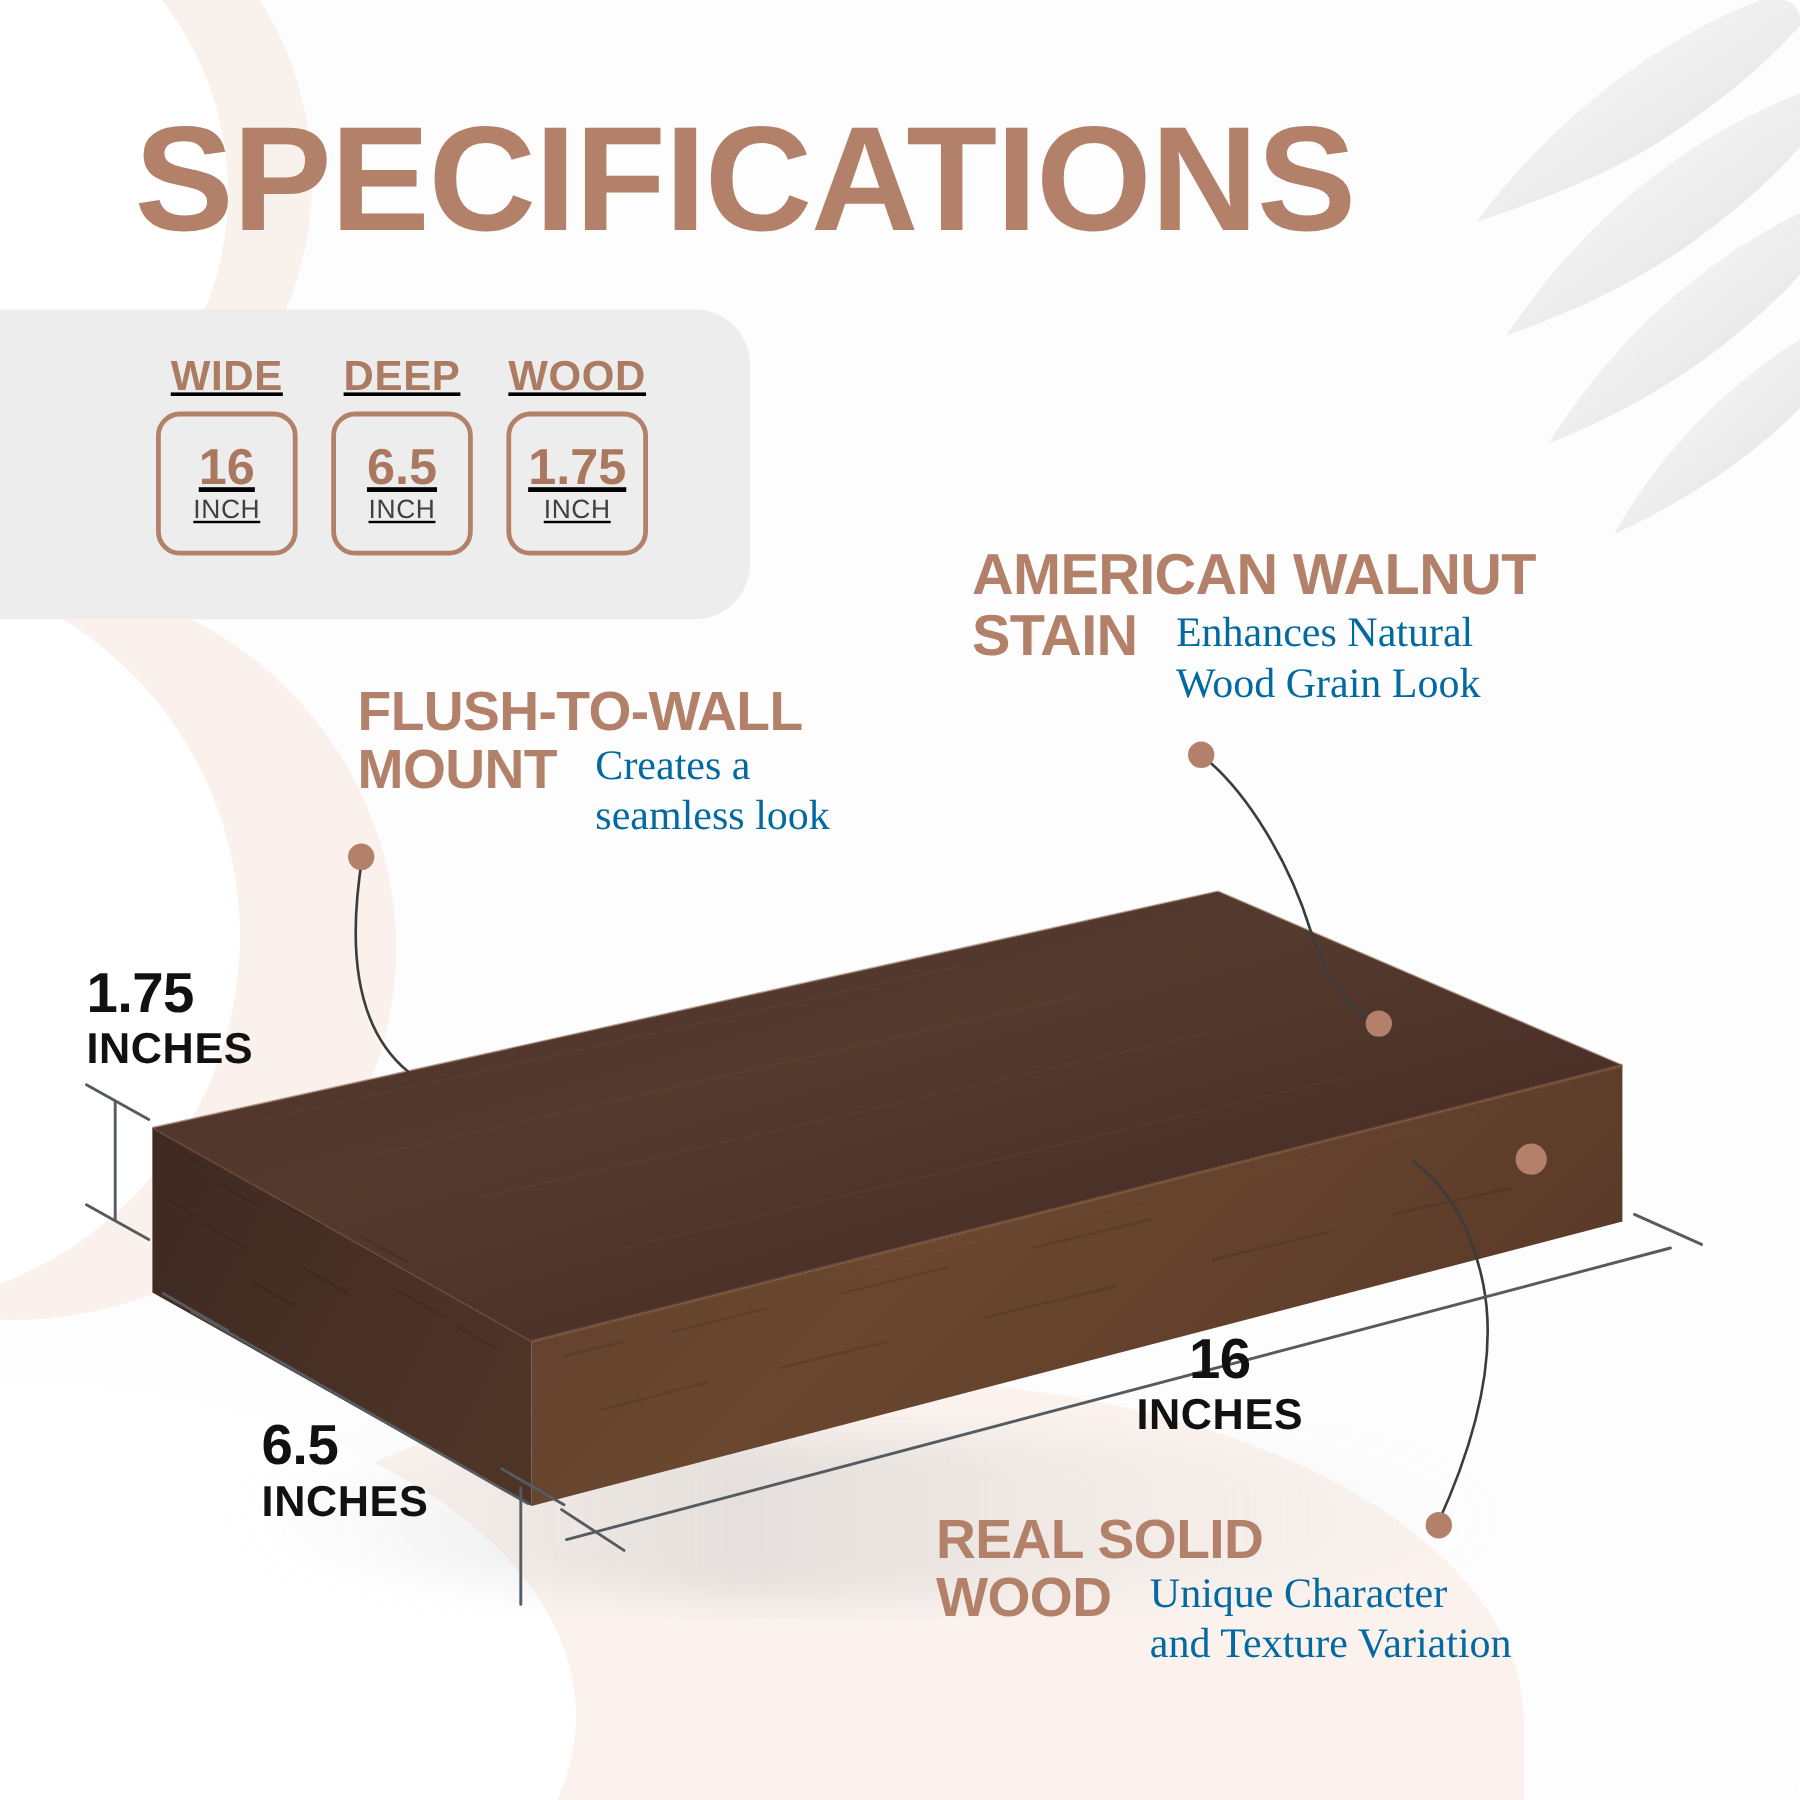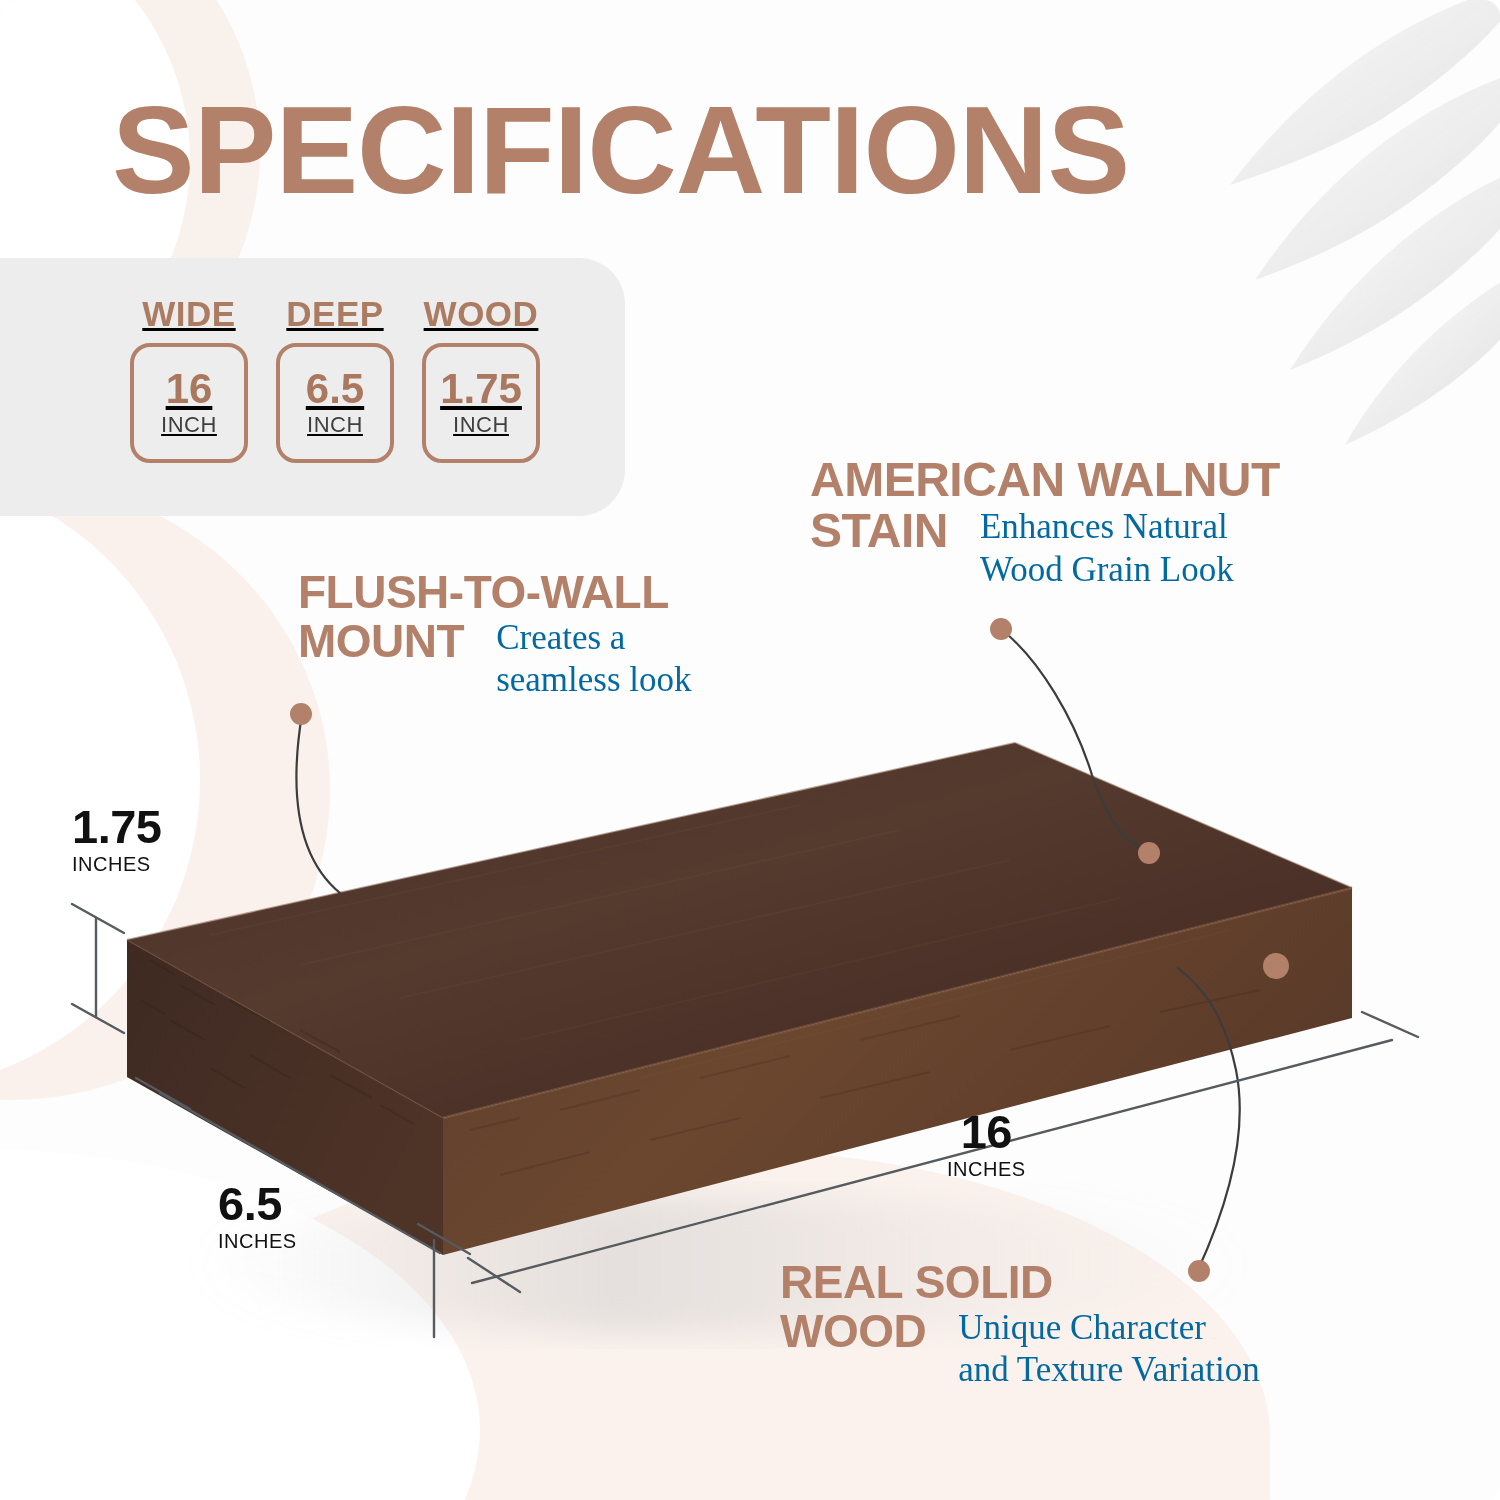--- a/index.html
+++ b/index.html
@@ -76,21 +76,21 @@
   }
 
   #callout-walnut{left:810px;top:455px;text-align:left;}
   #callout-walnut .c-head{font-size:48px;}
   #callout-flush{left:250px;top:568px;margin-left:48px;}
   #callout-wood{left:780px;top:1258px;}
 
   
   .dim{position:absolute;color:#111111;}
   .dim .dim-num{font-size:47px;font-weight:700;line-height:1;letter-spacing:-.5px;}
-  .dim .dim-unit{font-size:20px;font-weight:400;letter-spacing:.5px;margin-top:3px;}
+  .dim .dim-unit{font-size:36px;font-weight:700;letter-spacing:.5px;margin-top:3px;}
   #dim-thick{left:72px;top:803px;}
   #dim-deep{left:218px;top:1180px;}
   #dim-wide{left:947px;top:1108px;text-align:center;}
 
   
   #overlay{position:absolute;inset:0;width:1500px;height:1500px;pointer-events:none;}
 </style>
 </head>
 <body>
 

